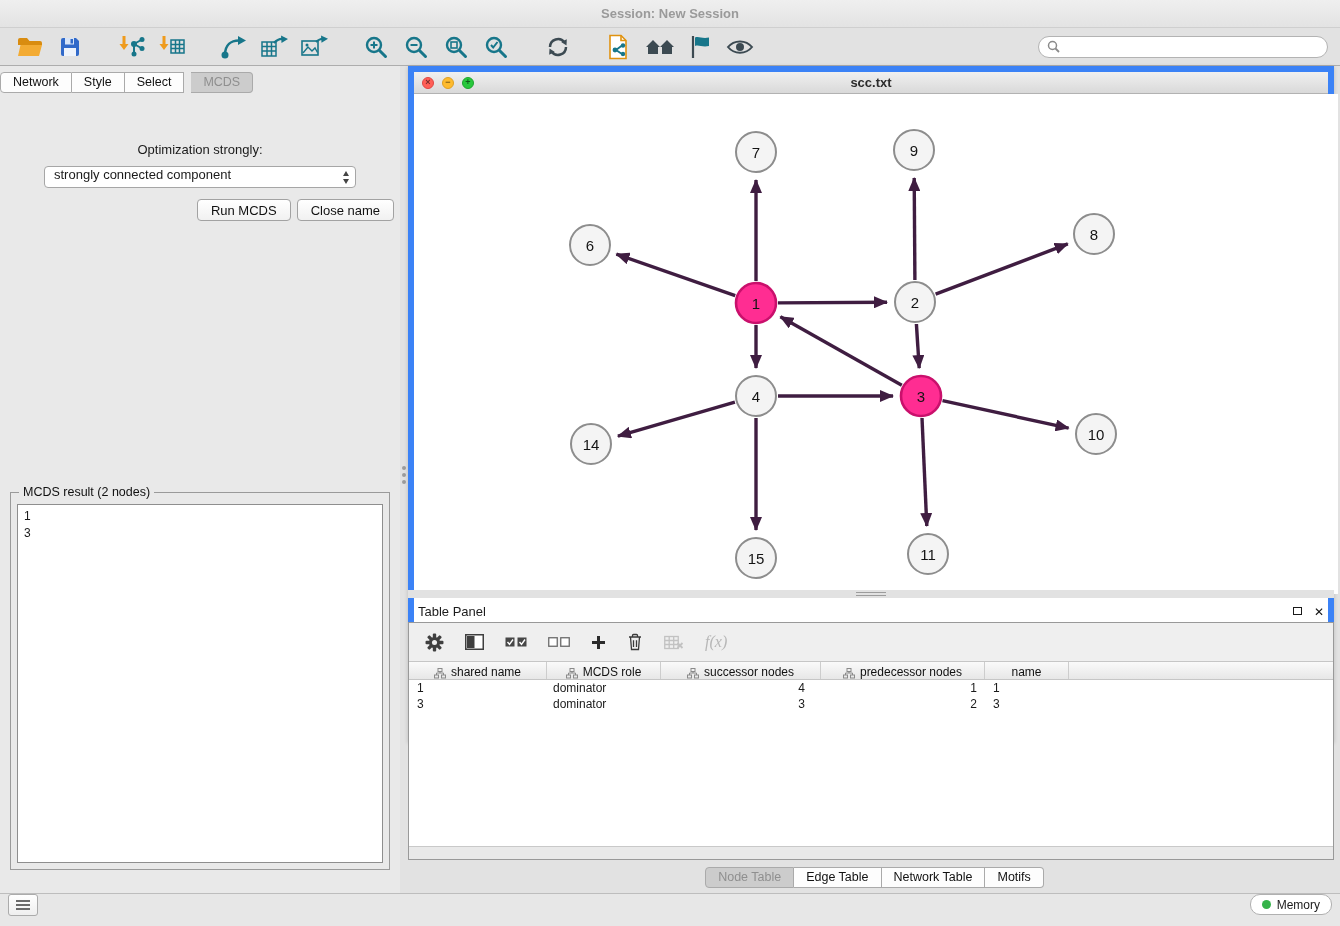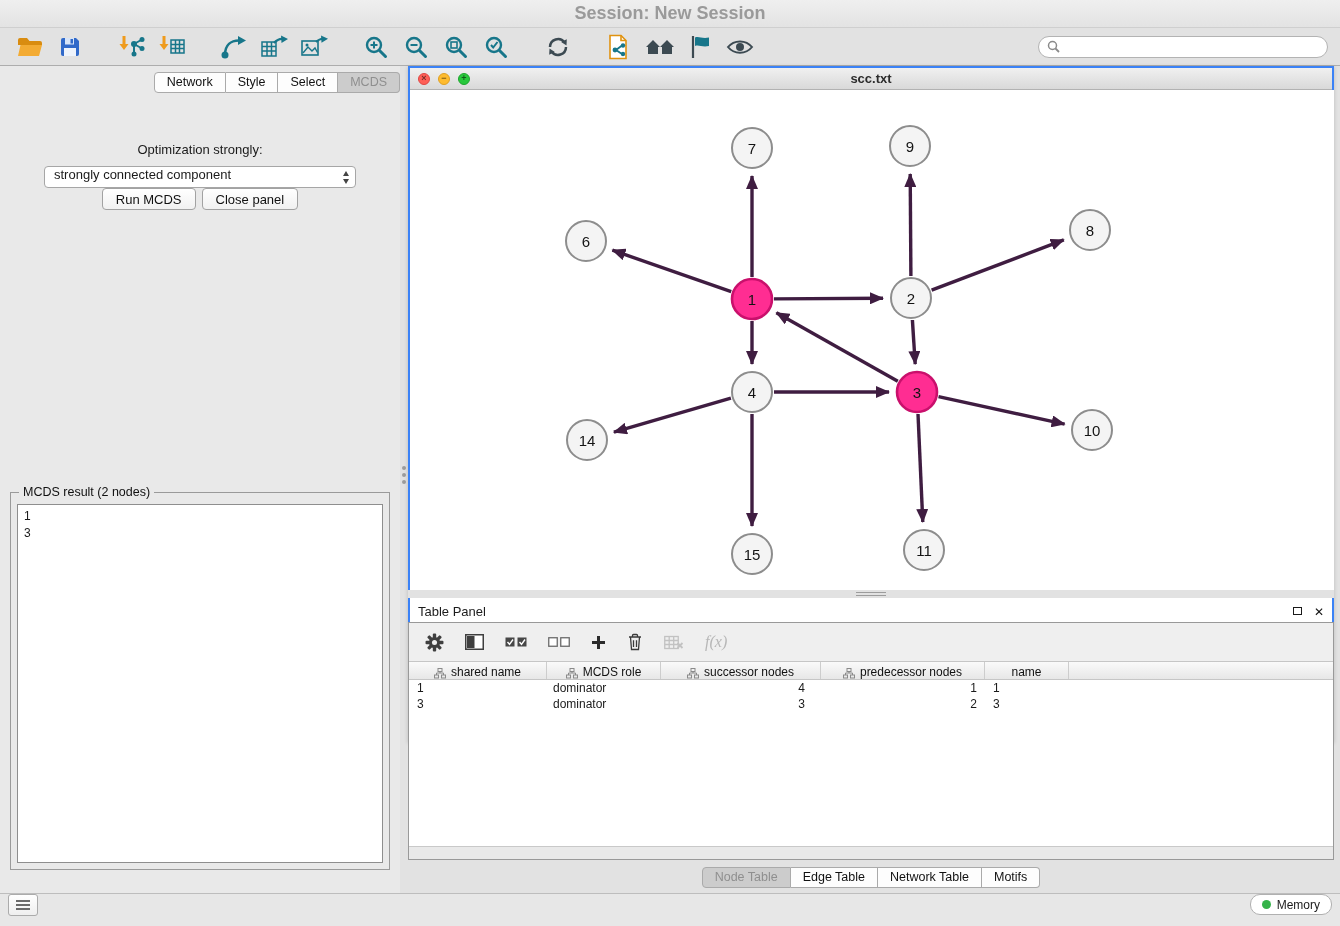--- a/index.html
+++ b/index.html
@@ -3,76 +3,76 @@
 <meta charset="utf-8">
 <style>
   * { margin:0; padding:0; box-sizing:border-box; }
   html,body { width:1340px; height:926px; overflow:hidden; background:#e2e2e2;
     font-family:"Liberation Sans","DejaVu Sans",sans-serif; color:#1a1a1a; }
 
   
   .titlebar { position:absolute; left:0; top:0; width:1340px; height:28px;
     background:linear-gradient(#efefef,#e3e3e3); border-bottom:1px solid #cfcfcf;
     display:flex; align-items:center; justify-content:center; }
-  .titlebar .title { font-size:18px; font-weight:600; color:#9a9a9a;text-align:center; }
+  .titlebar .title { font-size:13px; font-weight:600; color:#9a9a9a;text-align:center; }
 
   .toolbar { position:absolute; left:0; top:28px; width:1340px; height:38px;
     background:#e2e2e2; border-bottom:1px solid #adadad;
     display:flex; align-items:center; padding:0 12px; }
   .tgroup { display:flex; gap:4px; margin-right:26px; }
   .tbtn { width:36px; height:30px; display:flex; align-items:center; justify-content:center; cursor:default; }
   .search-wrap { margin-left:auto; width:290px; height:22px; background:#fff;
     border:1px solid #b3b3b3; border-radius:12px; display:flex; align-items:center; padding:0 8px; gap:5px; }
   .search-wrap input { border:none; outline:none; flex:1; font-size:12px; background:transparent;
     font-family:"Liberation Sans","DejaVu Sans",sans-serif; }
 
   
   .control-panel { position:absolute; left:0; top:66px; width:400px; height:827px;
     background:#e9e9e9; }
   .panel-header { height:26px; display:flex; align-items:center; padding:0 12px; }
   .panel-header .ph-title { font-size:13px; color:#1c1c1c; }
   .ph-btns { margin-left:auto; display:flex; align-items:center; gap:12px; }
   .box-icon { width:9px; height:8px; border:1.5px solid #1a1a1a; display:inline-block; }
   .x-icon::before { content:"✕"; font-size:12px; font-weight:bold; color:#111; }
-  .cp-tabs { text-align:right; margin-top:6px; }
+  .cp-tabs { text-align:left; margin-top:6px; }
   .seg { display:inline-flex; }
   .seg .tab { font-size:12.5px; padding:2px 12px 3px; background:#fdfdfd;
     border:1px solid #aaaaaa; border-left-width:0; color:#111; white-space:nowrap; }
   .seg .tab:first-child { border-left-width:1px; border-radius:4px 0 0 4px; }
   .seg .tab:last-child { border-radius:0 4px 4px 0; }
-  .seg .tab.active { background:#cccccc; color:#8f8f8f; }
+  .seg .tab.active { background:#cccccc; color:#8f8f8f;margin-left:7px; }
   .cp-pane { position:absolute; left:6px; right:6px; top:52px; bottom:12px;
     background:#e9e9e9; }
   .opt-label { text-align:center; font-size:13px; margin-top:24px; }
   .dropdown { position:relative; width:312px; height:22px; margin:9px auto 0;
     background:#fff; border:1px solid #a6a6a6; border-radius:4px;
     display:flex; align-items:flex-start; padding:0 22px 0 9px; font-size:13px; }
   .spin { position:absolute; right:6px; top:4px; }
   .arr { display:block; width:0; height:0; border-left:3.5px solid transparent; border-right:3.5px solid transparent; }
   .arr.up { border-bottom:5px solid #444; margin-bottom:2.5px; }
   .arr.dn { border-top:5px solid #444; }
-  .btn-row { display:flex; justify-content:center; gap:6px; }
+  .btn-row { display:flex; justify-content:flex-end; gap:6px; margin-top:11px; }
   .mac-btn { height:22px; padding:0 13px; font-size:13px; color:#111;
     background:linear-gradient(#ffffff,#f1f1f1); border:1px solid #a2a2a2; border-radius:4px;
     font-family:"Liberation Sans","DejaVu Sans",sans-serif; }
   .result-fieldset { position:absolute; left:4px; right:4px; top:374px; height:378px;
     border:1px solid #9a9a9a; background:#e9e9e9; }
   .result-legend { position:absolute; top:-8px; left:8px; background:#e9e9e9;
     padding:0 4px; font-size:12.5px; color:#111; }
   .result-box { position:absolute; left:6px; right:6px; top:11px; bottom:6px;
     background:#fff; border:1px solid #8e8e8e; font-size:12px; padding:3px 6px;
     white-space:pre-line; line-height:1.38; }
 
   .v-splitter { position:absolute; left:400px; top:66px; width:8px; height:827px; background:#e2e2e2; }
   .grip-dots { position:absolute; left:2px; top:400px; width:4px; height:4px; border-radius:50%;
     background:#9c9c9c; box-shadow:0 7px 0 #9c9c9c, 0 14px 0 #9c9c9c; }
 
   
   .network-window { position:absolute; left:408px; top:66px; width:926px; height:676px;
-    border:2px solid #3b82f6; background:#fff; box-shadow:0 1px 4px rgba(0,0,0,.18); }
+    border:6px solid #3b82f6; background:#fff; box-shadow:0 1px 4px rgba(0,0,0,.18); }
   .nw-titlebar { height:22px; background:linear-gradient(#f0f0f0,#d9d9d9);
     border-bottom:1px solid #b2b2b2; position:relative; display:flex; align-items:center; padding:0 8px; }
   .nw-title { position:absolute; left:0; right:0; text-align:center; font-size:13px;
     font-weight:600; color:#2c2c2c; pointer-events:none; }
   .lights { display:flex; gap:8px; }
   .tl { width:12px; height:12px; border-radius:50%; display:flex; align-items:center;
     justify-content:center; font-size:9px; font-weight:700; color:rgba(0,0,0,.55); line-height:1; }
   .tl.red { background:#ff5f57; border:1px solid #df4744; }
   .tl.yellow { background:#febb2e; border:1px solid #dfa023; }
   .tl.green { background:#28c83c; border:1px solid #1fa52f; }
@@ -296,21 +296,21 @@
     <div class="opt-label">Optimization strongly:</div>
     <div class="dropdown">
       <span>strongly connected component</span>
       <span class="spin">
           <span class="arr up"></span>
           <span class="arr dn"></span>
         </span>
     </div>
     <div class="btn-row">
       <button class="mac-btn">Run MCDS</button>
-      <button class="mac-btn">Close panel</button>
+      <button class="mac-btn">Close name</button>
     </div>
     <div class="result-fieldset">
       <span class="result-legend">MCDS result (2 nodes)</span>
       <div class="result-box">1
 3</div>
     </div>
   </div>
 </div>
 
 <div class="v-splitter">

